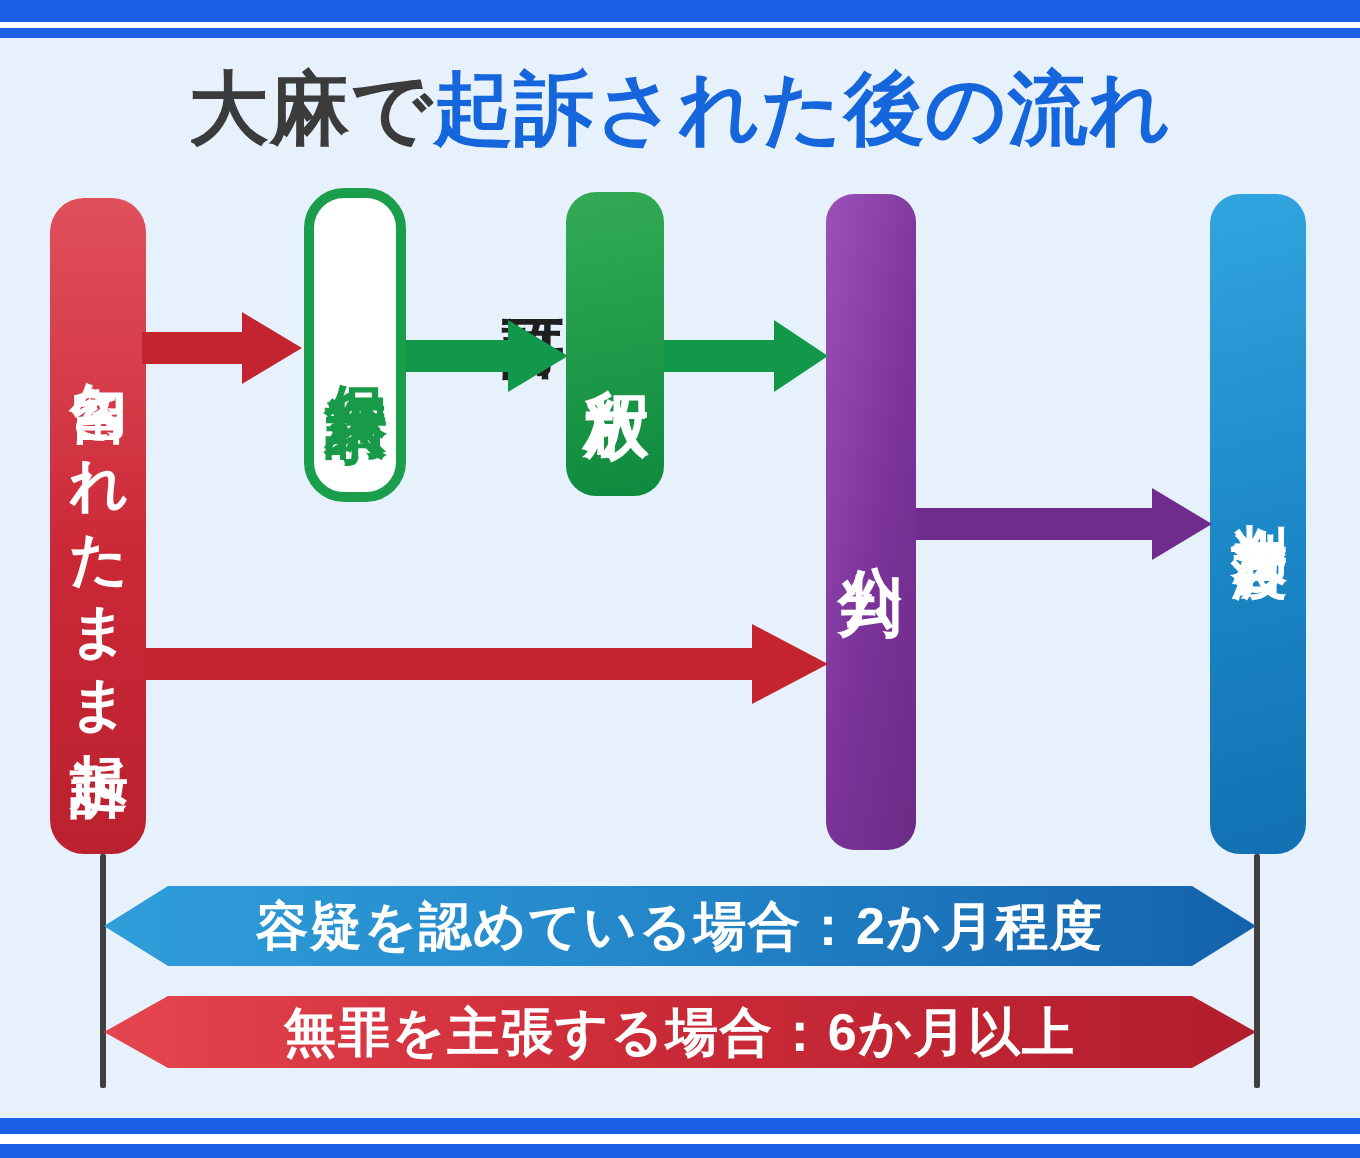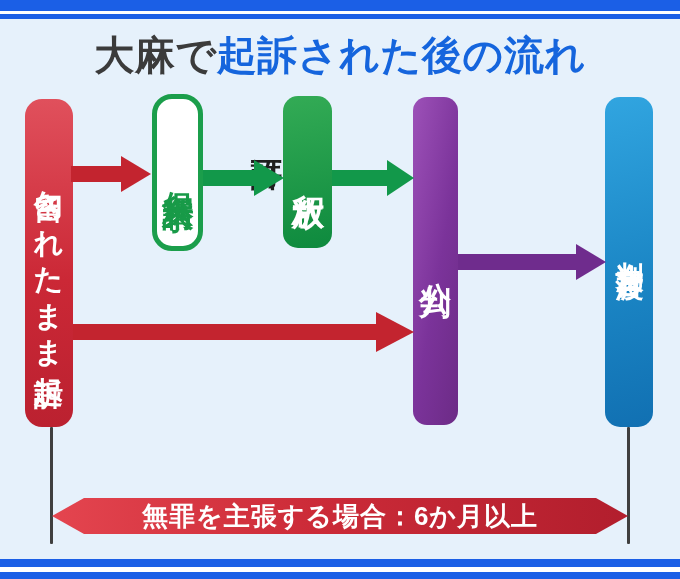--- a/index.html
+++ b/index.html
@@ -147,19 +147,20 @@
   </div>
 
   <div>
     <div class="stem purple" style="left:458px;top:254px;width:120px;height:16px;"></div>
     <div class="head purple" style="left:576px;top:244px;width:30px;height:36px;"></div>
   </div>
 
   <div class="abs refline" style="left:50px;top:427px;height:117px;"></div>
   <div class="abs refline" style="left:627px;top:427px;height:117px;"></div>
 
+  <div class="abs banner banner-admit">容疑を認めている場合：2か月程度</div>
   <div class="abs banner banner-deny">無罪を主張する場合：6か月以上</div>
 
   <div class="abs stripe" style="top:559px;height:8px;"></div>
   <div class="abs stripe white" style="top:567px;height:5px;"></div>
   <div class="abs stripe" style="top:572px;height:7px;"></div>
 
 </div>
 
 </body></html>

